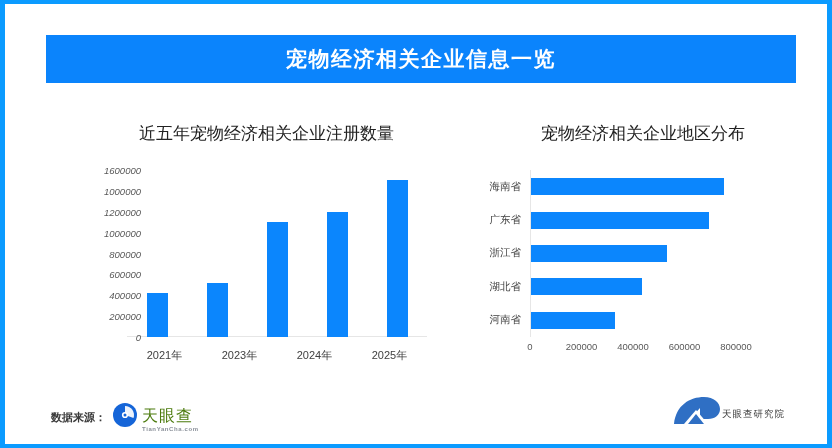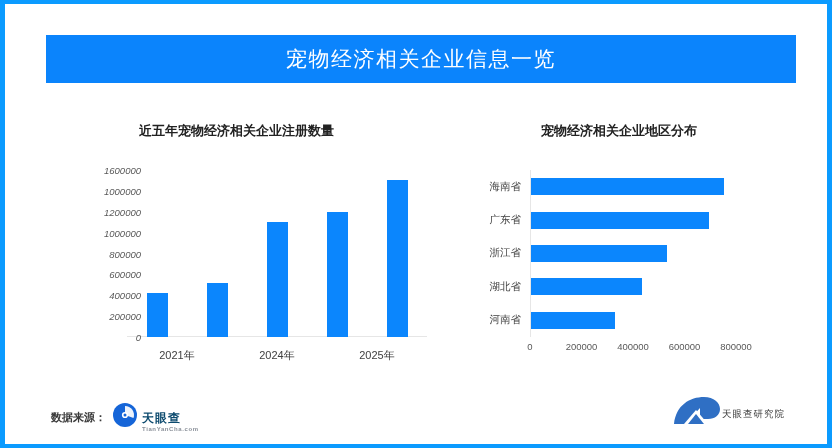--- a/index.html
+++ b/index.html
@@ -36,34 +36,34 @@
     width: 750px;
     height: 48px;
     background: #0b84fc;
     display: flex;
     align-items: center;
     justify-content: center;
   }
   .title-banner .title-text {
     color: #ffffff;
     font-size: 21px;
-    font-weight: normal;
+    font-weight: bold;
     letter-spacing: 1.5px;
   }
 
   
   .panel {
     position: absolute;
   }
   .panel-left  { left: 60px;  top: 104px; width: 380px; height: 270px; }
   .panel-right { left: 452px; top: 104px; width: 340px; height: 270px; }
 
   .chart-title {
-    font-size: 13px;
-    font-weight: bold;
+    font-size: 17px;
+    font-weight: normal;
     color: #222222;
     white-space: nowrap;
   }
   .chart-title.left  { position: absolute; left: 74px; top: 14px; }
   .chart-title.right { position: absolute; left: 84px; top: 14px; }
 
   
   .col-plot {
     position: absolute;
     left: 62px;
@@ -199,23 +199,23 @@
     align-items: flex-end;
   }
   .tyc-mark { display: block; }
   .tyc-wordmark {
     margin-left: 4px;
     display: flex;
     flex-direction: column;
     line-height: 1;
   }
   .tyc-name {
-    font-size: 12px;
-    font-weight: bold;
-    color: #0c4a6e;
+    font-size: 16px;
+    font-weight: normal;
+    color: #4d7c0f;
     letter-spacing: 1px;
   }
   .tyc-domain {
     font-size: 6px;
     font-weight: bold;
     color: #8a9099;
     letter-spacing: 0.6px;
     margin-top: 2px;
     text-align: center;
   }
@@ -260,20 +260,21 @@
             </div>
             <div class="col-bar-wrap">
               <div class="col-bar" title="2024年: 1200000" style="height: 125.25px; background: rgb(11, 134, 253);"></div>
             </div>
             <div class="col-bar-wrap">
               <div class="col-bar" title="2025年: 1500000" style="height: 156.562px; background: rgb(11, 134, 253);"></div>
             </div>
           </div>
         <div class="col-xlabels" id="col-xlabels">
             <div class="col-xlabel">2021年</div>
+            <div class="col-xlabel">2023年</div>
             <div class="col-xlabel">2024年</div>
             <div class="col-xlabel">2025年</div>
           </div>
       </div>
       <div id="col-yticks">
           <div class="col-ytick" style="top: 229px;">0</div>
           <div class="col-ytick" style="top: 208.125px;">200000</div>
           <div class="col-ytick" style="top: 187.25px;">400000</div>
           <div class="col-ytick" style="top: 166.375px;">600000</div>
           <div class="col-ytick" style="top: 145.5px;">800000</div>

